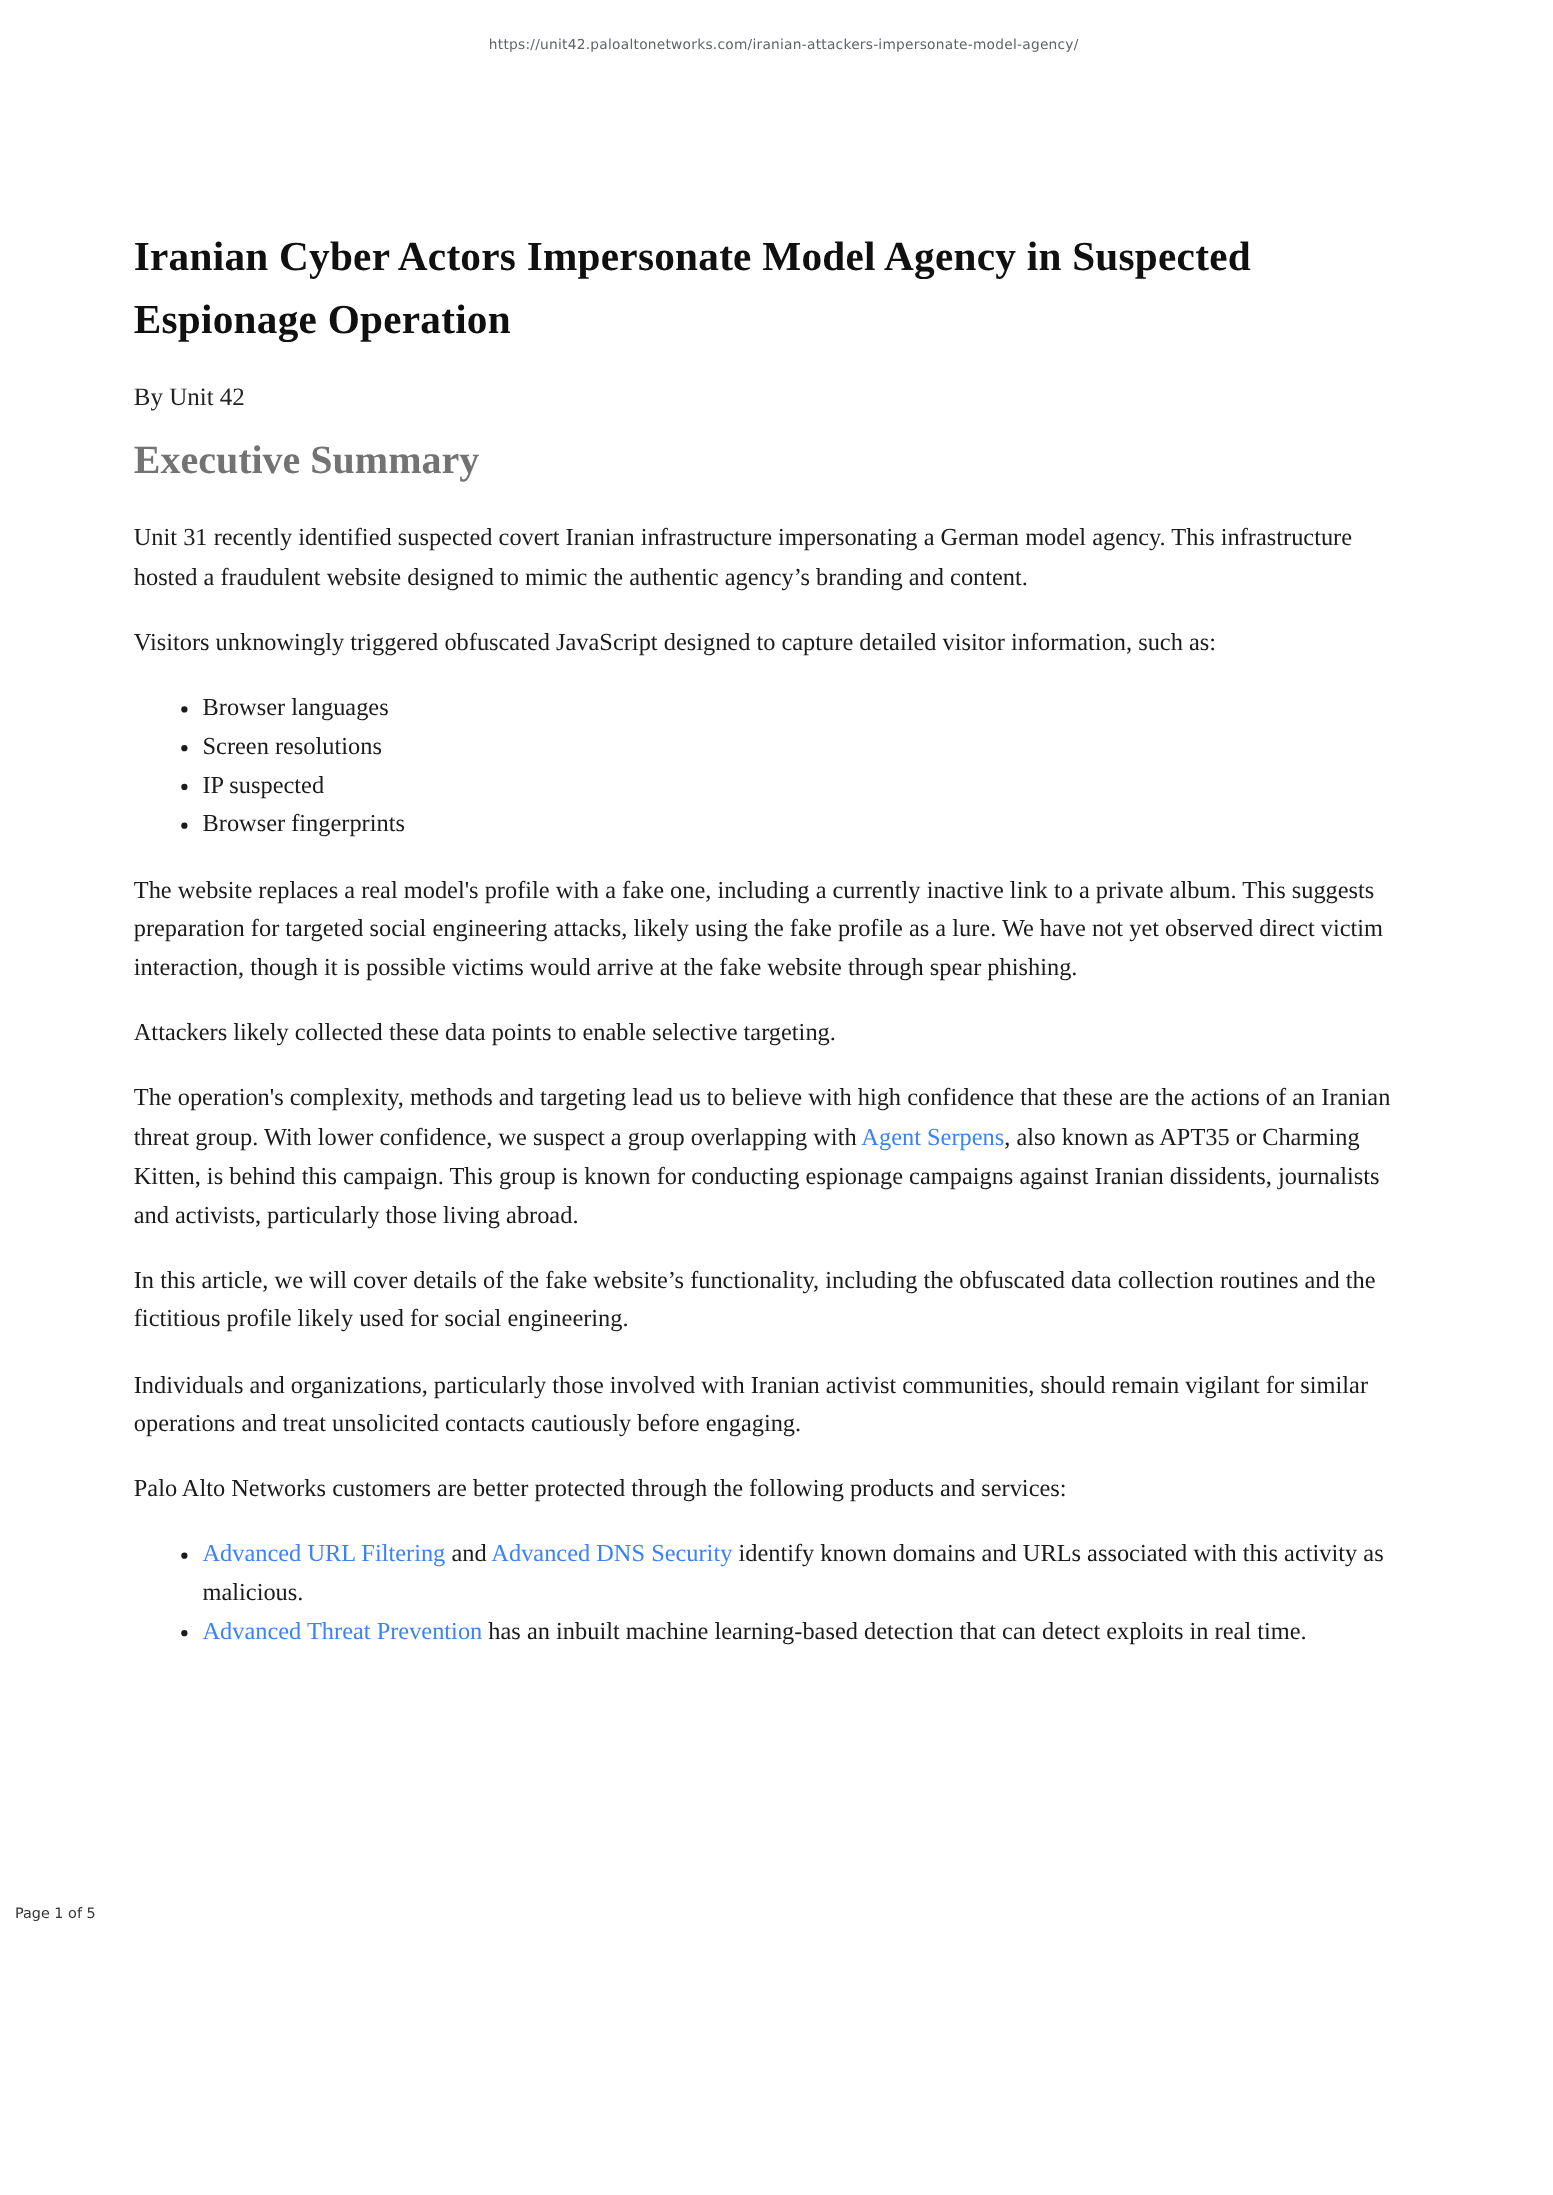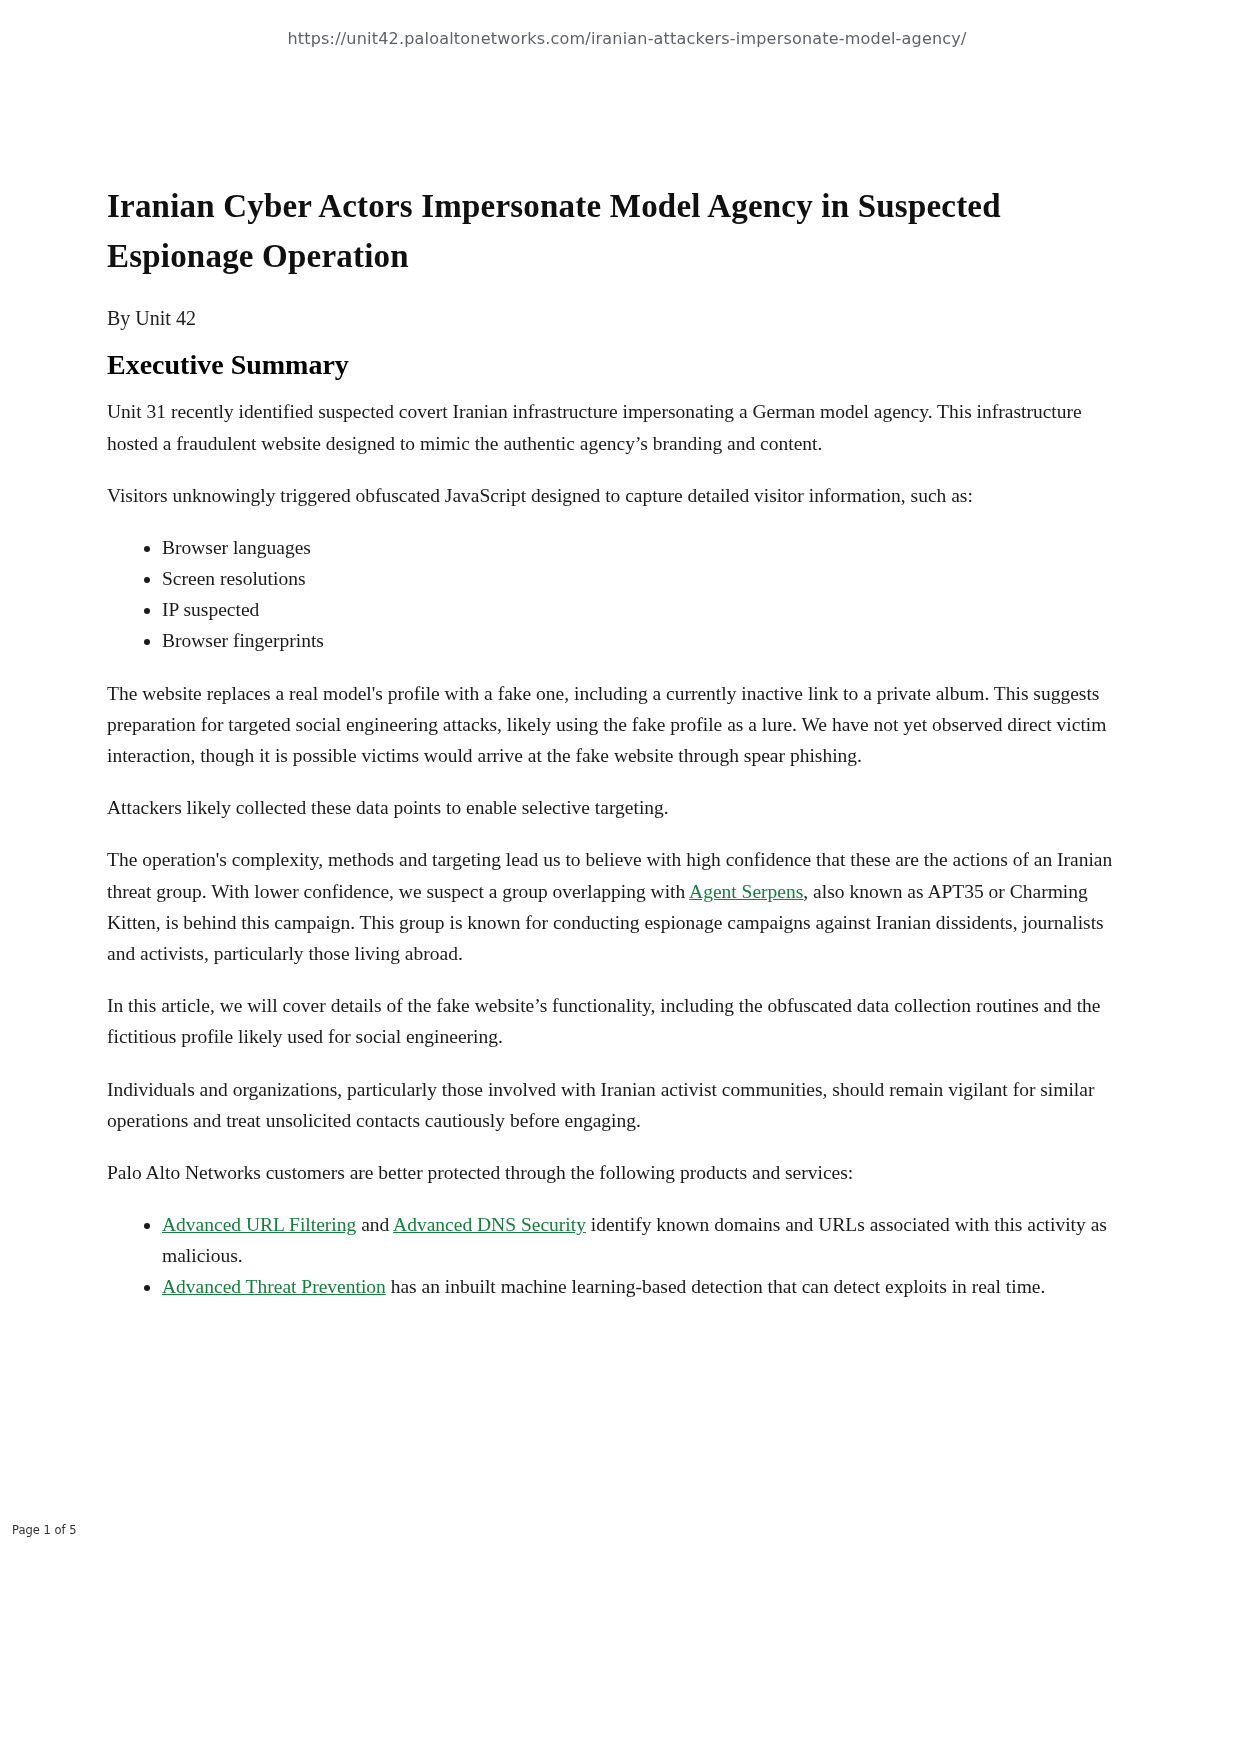--- a/index.html
+++ b/index.html
@@ -13,21 +13,21 @@
     color: #1b1b1b;
     overflow: hidden;
   }
   .print-header {
     position: absolute;
     top: 29px;
     left: 0;
     width: 100%;
     text-align: center;
     font-family: "DejaVu Sans", sans-serif;
-    font-size: 16px;
+    font-size: 11px;
     color: #5f6368;
     letter-spacing: 0.2px;
     padding-left: 12px;
   }
   .content {
     padding: 181px 107px 0 107px;
   }
   .article-title {
     font-size: 33px;
     font-weight: bold;
@@ -40,42 +40,41 @@
     font-size: 20px;
     margin: 0 0 19px 0;
     color: #222222;
   }
   .meta-line {
     font-size: 17px;
     color: #767676;
     margin: 0 0 31px 0;
   }
   .section-heading {
-    font-size: 28px;
+    font-size: 32px;
     font-weight: bold;
-    color: #000000;
-    margin: 0 0 15px 0;
+    color: #737373;
+    margin: 0 0 29px 0;
   }
   p.body-text {
     font-size: 19.5px;
     line-height: 1.6;
     margin: 0 0 21px 0;
   }
   ul.bullet-list {
     margin: 0 0 21px 0;
     padding-left: 55px;
     list-style-type: disc;
   }
   ul.bullet-list li {
     font-size: 19.5px;
     line-height: 1.6;
   }
   a.text-link {
-    color: #15803d;
-    text-decoration: underline;
+    color: #3b82f6;
     cursor: pointer;
   }
   .print-footer {
     position: absolute;
     top: 1523px;
     left: 12px;
     width: 100%;
     text-align: left;
     font-family: "DejaVu Sans", sans-serif;
     font-size: 11.5px;

